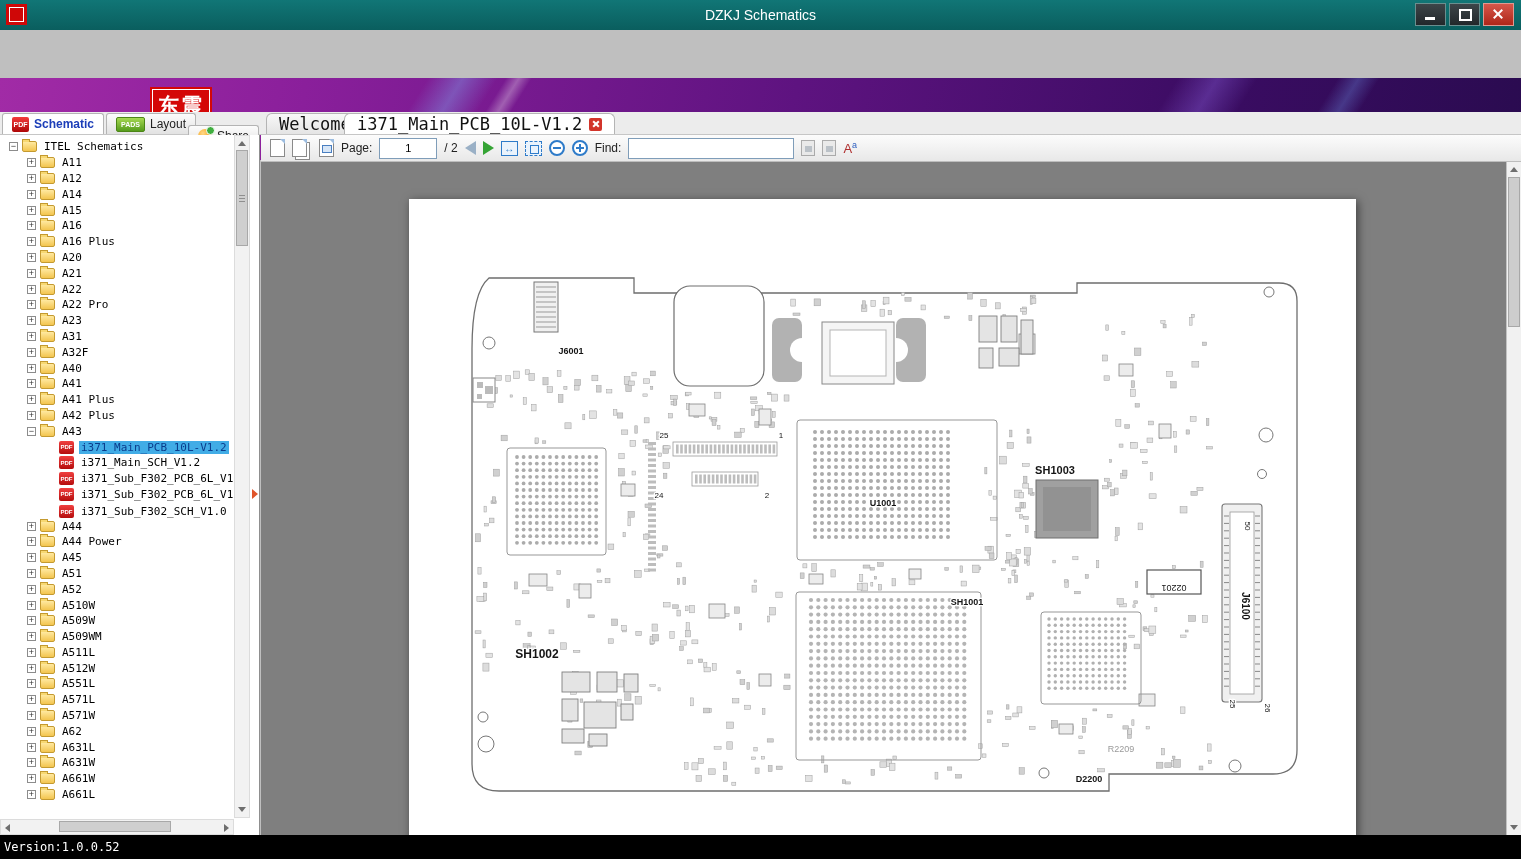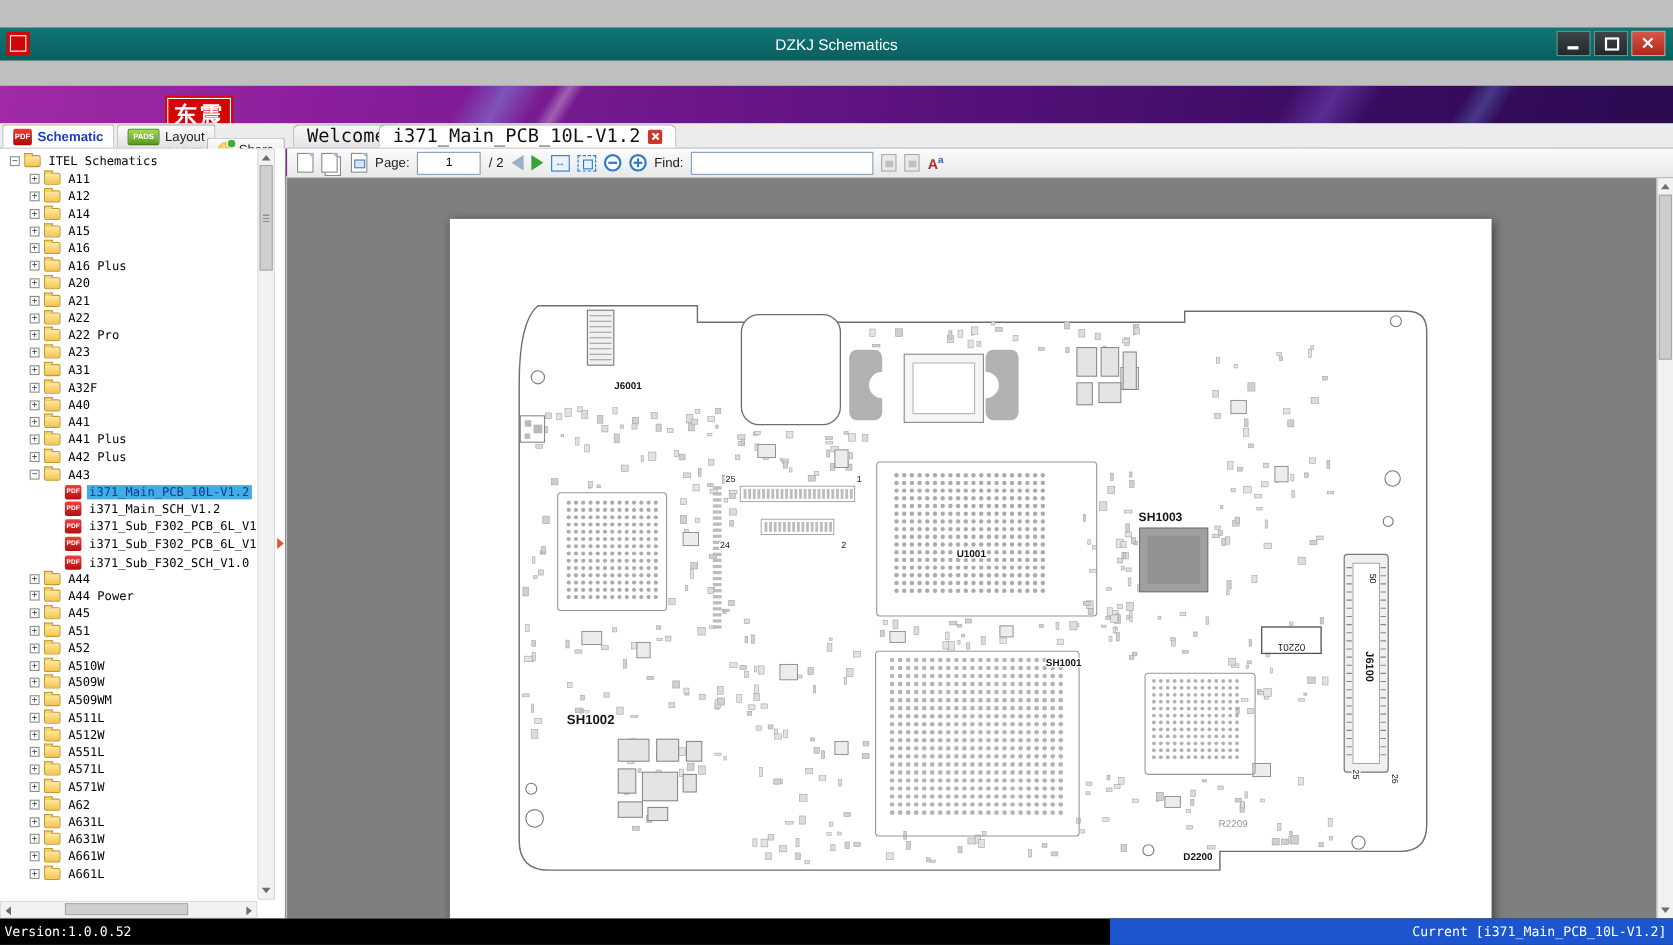--- a/index.html
+++ b/index.html
@@ -1,19 +1,19 @@
 <!DOCTYPE html>
 <html><head>
 <meta charset="utf-8">
 <style>
   html,body{margin:0;padding:0;background:#3a3a3a;}
   .app{position:relative;width:1521px;height:859px;background:#bfbfbf;font-family:"Liberation Sans",sans-serif;overflow:hidden;}
 
   
-  .titlebar{position:absolute;left:0;top:0;width:100%;height:30px;background:linear-gradient(#117676,#0a5e5e);margin-top:25px;}
+  .titlebar{position:absolute;left:0;top:0;width:100%;height:30px;background:linear-gradient(#117676,#0a5e5e);}
   .app-icon{position:absolute;left:6px;top:4px;width:21px;height:21px;background:#cf0707;}
   .app-icon::after{content:'';position:absolute;inset:3px;border:1px solid #fff;}
   .title-text{position:absolute;left:0;right:0;top:7px;text-align:center;color:#fff;font-size:14px;}
   .win-controls{position:absolute;right:7px;top:3px;display:flex;gap:3px;}
   .winbtn{width:29px;height:21px;border:1px solid #6a8f8f;background:linear-gradient(#3d4549,#22282b);position:relative;cursor:pointer;}
   .winbtn.close{background:linear-gradient(#d6574a,#ae2619);border-color:#e09a92;}
   .glyph-min{position:absolute;left:9px;top:13px;width:10px;height:3px;background:#fff;}
   .glyph-max{position:absolute;left:9px;top:5px;width:9px;height:8px;border:2px solid #fff;}
   .glyph-x1,.glyph-x2{position:absolute;left:8px;top:9px;width:12px;height:2px;background:#fff;}
   .glyph-x1{transform:rotate(45deg);} .glyph-x2{transform:rotate(-45deg);}
@@ -95,21 +95,21 @@
   .zbox{width:17px;height:15px;border:1px solid #2e7bc9;background:#eaf3fc;color:#2e7bc9;font-size:10px;line-height:13px;text-align:center;cursor:pointer;box-sizing:border-box;flex:none;}
   .zbox.fitw::before{content:'\2194';}
   .zbox.dashed{border-style:dashed;position:relative;}
   .zbox.dashed::before{content:'';position:absolute;left:4px;top:3px;width:7px;height:7px;border:1px solid #2e7bc9;}
   .zcirc{width:16px;height:16px;border:2px solid #2e7bc9;border-radius:50%;background:#fff;position:relative;box-sizing:border-box;cursor:pointer;flex:none;}
   .zcirc::before{content:'';position:absolute;left:2px;right:2px;top:50%;margin-top:-1px;height:2px;background:#2e7bc9;}
   .zcirc.plus::after{content:'';position:absolute;top:2px;bottom:2px;left:50%;margin-left:-1px;width:2px;background:#2e7bc9;}
   .find-input{width:160px;height:17px;border:1px solid #7f9db9;font-size:11px;font-family:"Liberation Sans",sans-serif;flex:none;}
   .fnicon{width:14px;height:16px;background:#e8e8e8;border:1px solid #9a9a9a;position:relative;opacity:.8;cursor:pointer;box-sizing:border-box;flex:none;}
   .fnicon::after{content:'';position:absolute;left:3px;top:5px;width:7px;height:6px;background:#aeb6be;}
-  .acase{font-weight:bold;color:#b03030;font-size:13px;cursor:pointer;flex:none;}
+  .acase{font-weight:normal;color:#b03030;font-size:13px;cursor:pointer;flex:none;}
   .acase .small{font-size:9px;color:#3060c0;vertical-align:super;}
 
   
   .viewer{position:absolute;left:261px;top:162px;right:15px;bottom:24px;background:#7f7f7f;overflow:hidden;}
   .page{position:absolute;left:148px;top:5px;width:947px;height:661px;background:#fff;box-shadow:2px 2px 9px rgba(0,0,0,.5);margin-top:32px;}
   #pcb{position:absolute;left:50px;top:75px;}
   .viewer-vscroll{position:absolute;right:0;top:162px;width:15px;bottom:24px;background:#f1f1f1;border-left:1px solid #c2c2c2;box-sizing:border-box;}
   .vv-thumb{position:absolute;left:1px;right:1px;top:15px;height:150px;background:#cdcdcd;border:1px solid #a8a8a8;box-sizing:border-box;}
   .vv-up{position:absolute;top:5px;left:3px;width:0;height:0;border-left:4px solid transparent;border-right:4px solid transparent;border-bottom:5px solid #6e6e6e;}
   .vv-down{position:absolute;bottom:5px;left:3px;width:0;height:0;border-left:4px solid transparent;border-right:4px solid transparent;border-top:5px solid #6e6e6e;}
@@ -2148,16 +2148,15 @@
     </div>
   </div>
   <div class="viewer-vscroll">
     <div class="vv-up"></div>
     <div class="vv-thumb"></div>
     <div class="vv-down"></div>
   </div>
 
   <div class="statusbar">
     <span class="sb-ver">Version:1.0.0.52</span>
-    <span class="sb-cur">Current [i371_Main_PCB_10L-V1.2]</span>
   </div>
 
 </div>
 
 </body></html>

